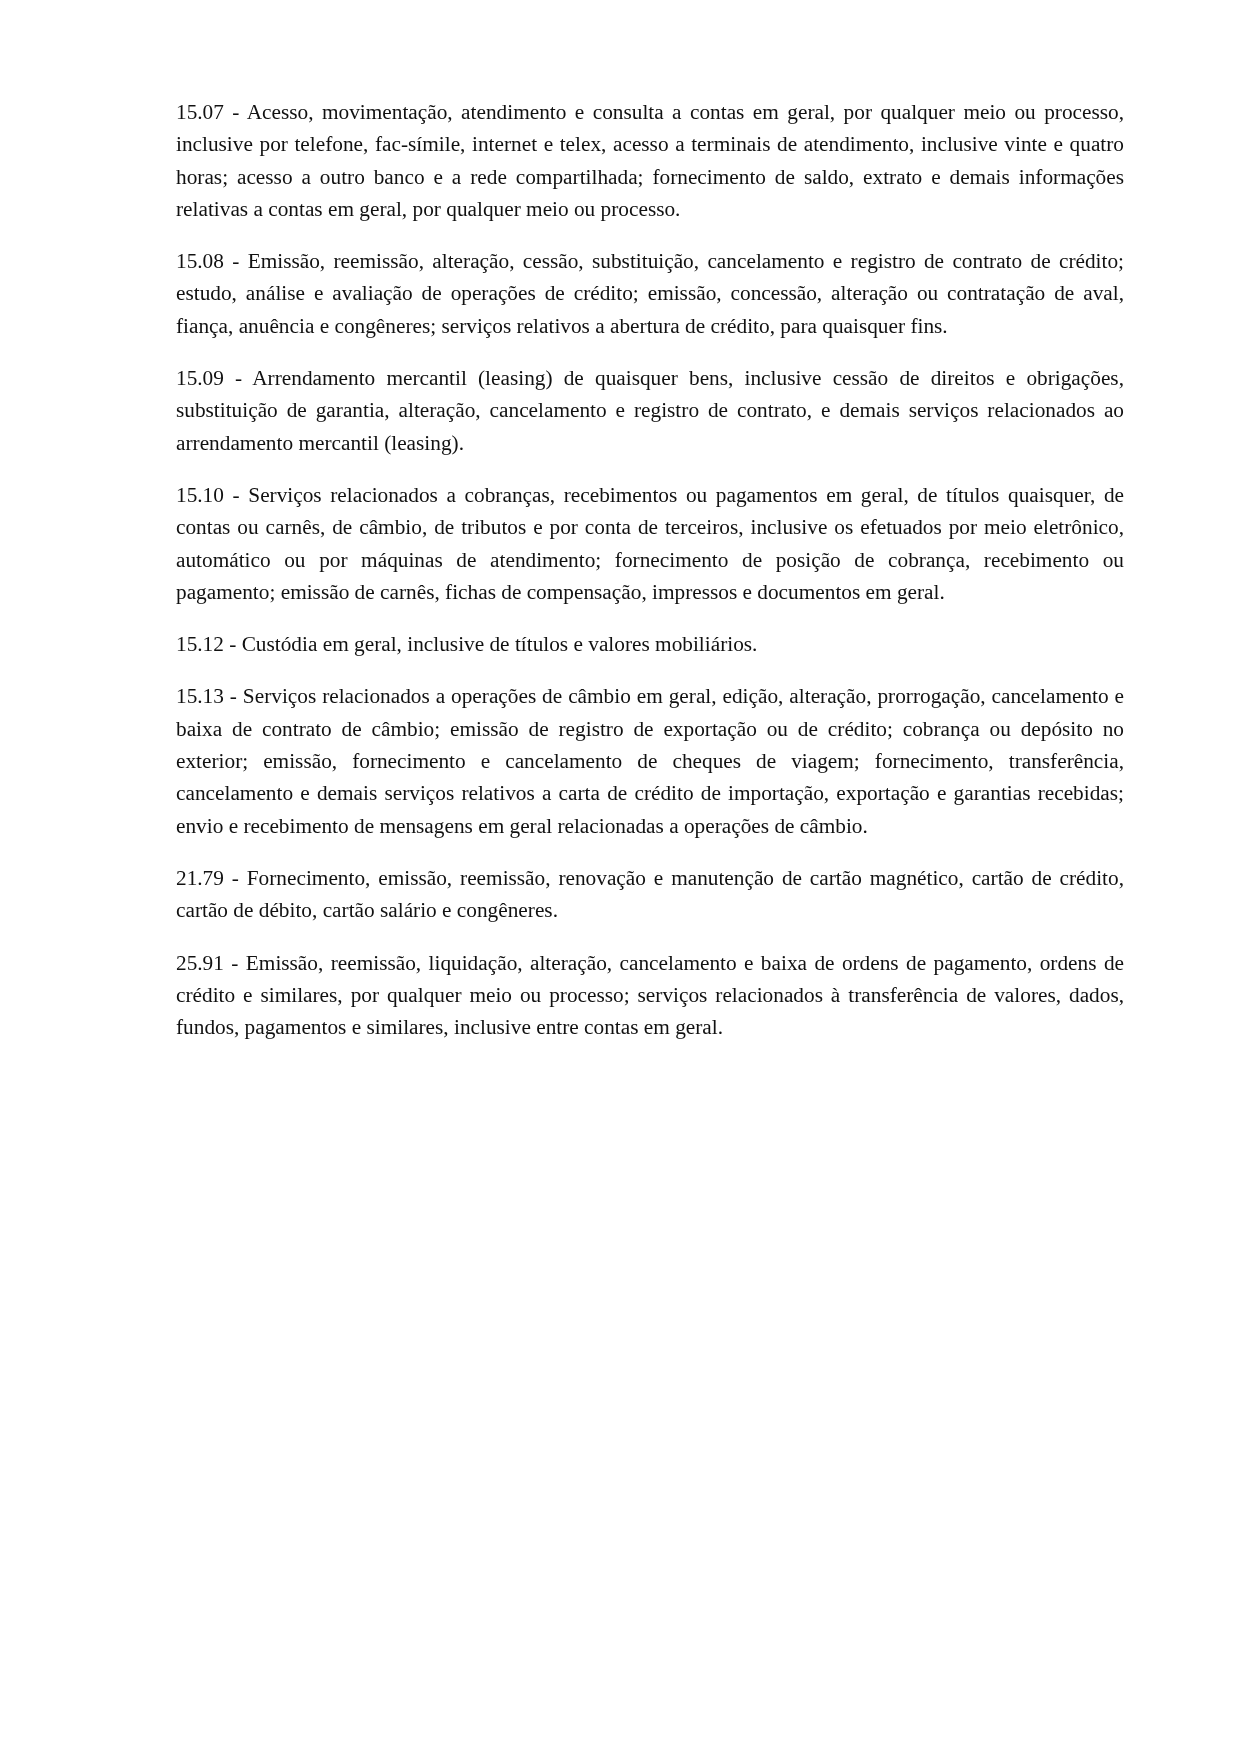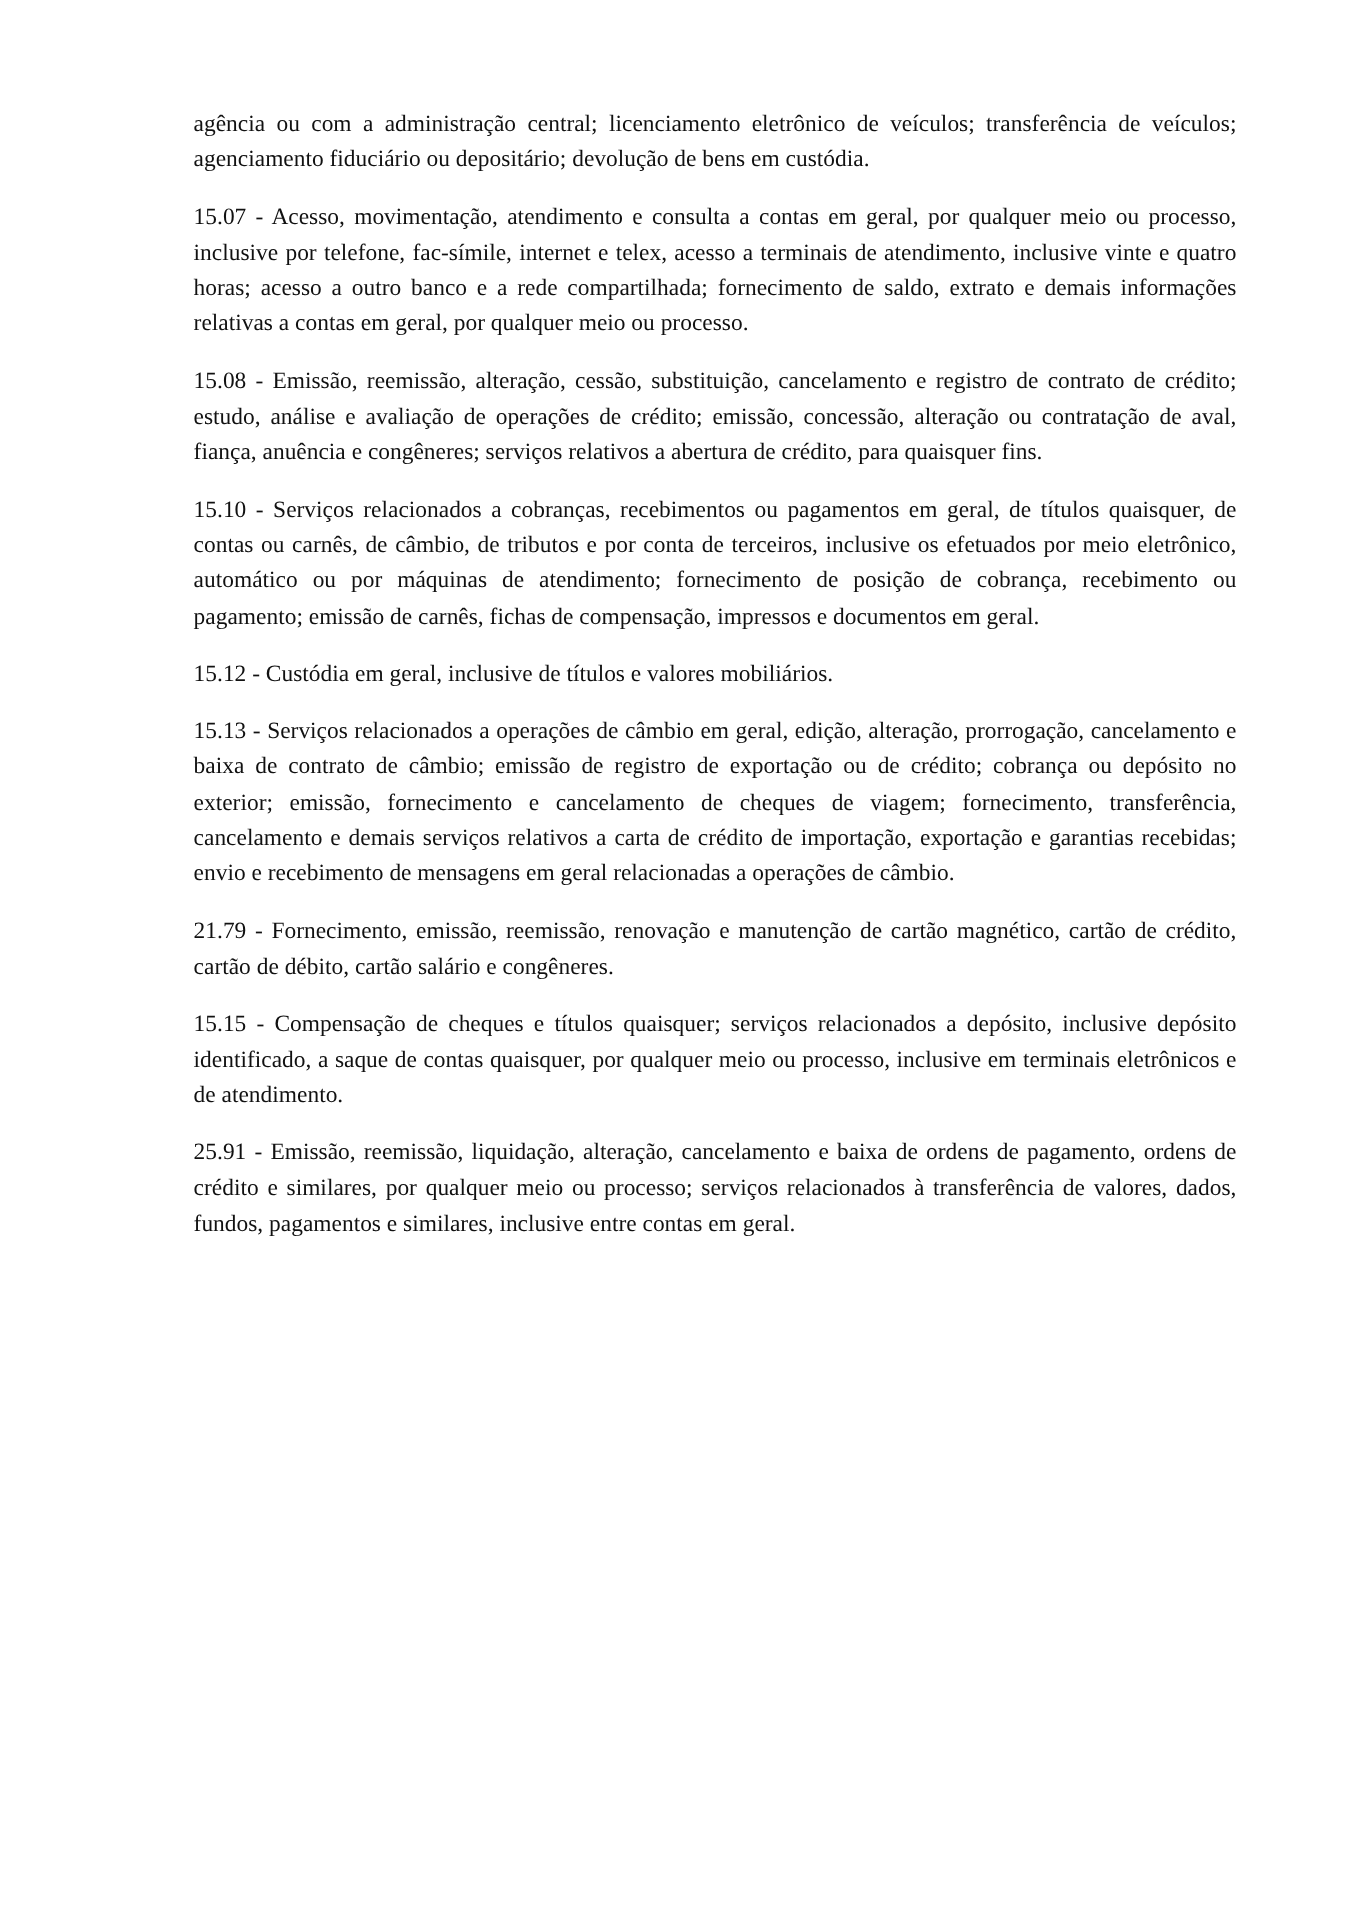--- a/index.html
+++ b/index.html
@@ -27,22 +27,21 @@
       margin: 0 0 20px 0;
       text-align: justify;
       text-align-last: left;
       hyphens: none;
     }
   </style>
 </head>
 <body>
 
 <div class="page">
-  <p class="para">agência ou com a administração central; licenciamento eletrônico de veículos; transferência de veículos; agenciamento fiduciário ou depositário; devolução de bens em custódia.</p>
   <p class="para">15.07 - Acesso, movimentação, atendimento e consulta a contas em geral, por qualquer meio ou processo, inclusive por telefone, fac-símile, internet e telex, acesso a terminais de atendimento, inclusive vinte e quatro horas; acesso a outro banco e a rede compartilhada; fornecimento de saldo, extrato e demais informações relativas a contas em geral, por qualquer meio ou processo.</p>
   <p class="para">15.08 - Emissão, reemissão, alteração, cessão, substituição, cancelamento e registro de contrato de crédito; estudo, análise e avaliação de operações de crédito; emissão, concessão, alteração ou contratação de aval, fiança, anuência e congêneres; serviços relativos a abertura de crédito, para quaisquer fins.</p>
+  <p class="para">15.09 - Arrendamento mercantil (leasing) de quaisquer bens, inclusive cessão de direitos e obrigações, substituição de garantia, alteração, cancelamento e registro de contrato, e demais serviços relacionados ao arrendamento mercantil (leasing).</p>
   <p class="para">15.10 - Serviços relacionados a cobranças, recebimentos ou pagamentos em geral, de títulos quaisquer, de contas ou carnês, de câmbio, de tributos e por conta de terceiros, inclusive os efetuados por meio eletrônico, automático ou por máquinas de atendimento; fornecimento de posição de cobrança, recebimento ou pagamento; emissão de carnês, fichas de compensação, impressos e documentos em geral.</p>
   <p class="para">15.12 - Custódia em geral, inclusive de títulos e valores mobiliários.</p>
   <p class="para">15.13 - Serviços relacionados a operações de câmbio em geral, edição, alteração, prorrogação, cancelamento e baixa de contrato de câmbio; emissão de registro de exportação ou de crédito; cobrança ou depósito no exterior; emissão, fornecimento e cancelamento de cheques de viagem; fornecimento, transferência, cancelamento e demais serviços relativos a carta de crédito de importação, exportação e garantias recebidas; envio e recebimento de mensagens em geral relacionadas a operações de câmbio.</p>
   <p class="para">21.79 - Fornecimento, emissão, reemissão, renovação e manutenção de cartão magnético, cartão de crédito, cartão de débito, cartão salário e congêneres.</p>
-  <p class="para">15.15 - Compensação de cheques e títulos quaisquer; serviços relacionados a depósito, inclusive depósito identificado, a saque de contas quaisquer, por qualquer meio ou processo, inclusive em terminais eletrônicos e de atendimento.</p>
   <p class="para">25.91 - Emissão, reemissão, liquidação, alteração, cancelamento e baixa de ordens de pagamento, ordens de crédito e similares, por qualquer meio ou processo; serviços relacionados à transferência de valores, dados, fundos, pagamentos e similares, inclusive entre contas em geral.</p>
 </div>
 
 </body></html>

